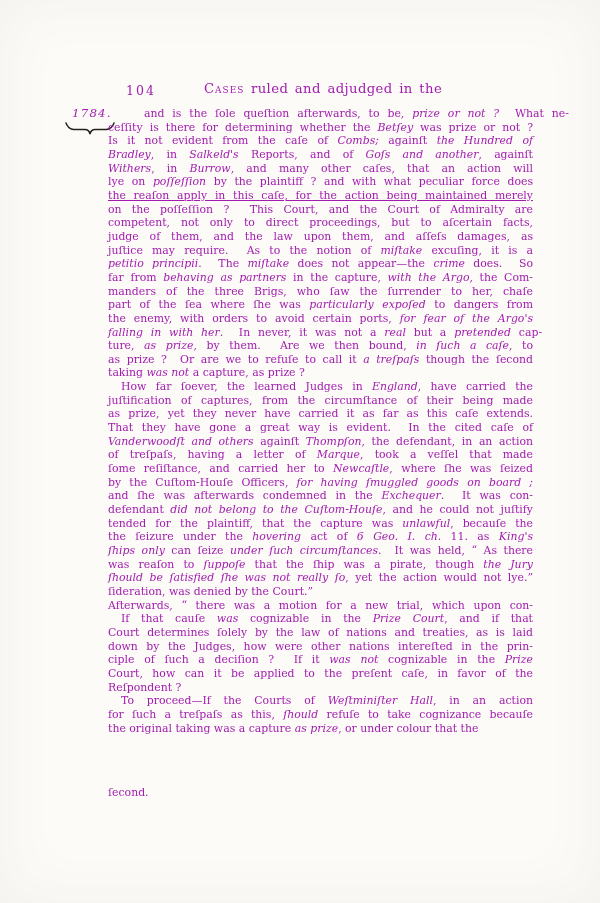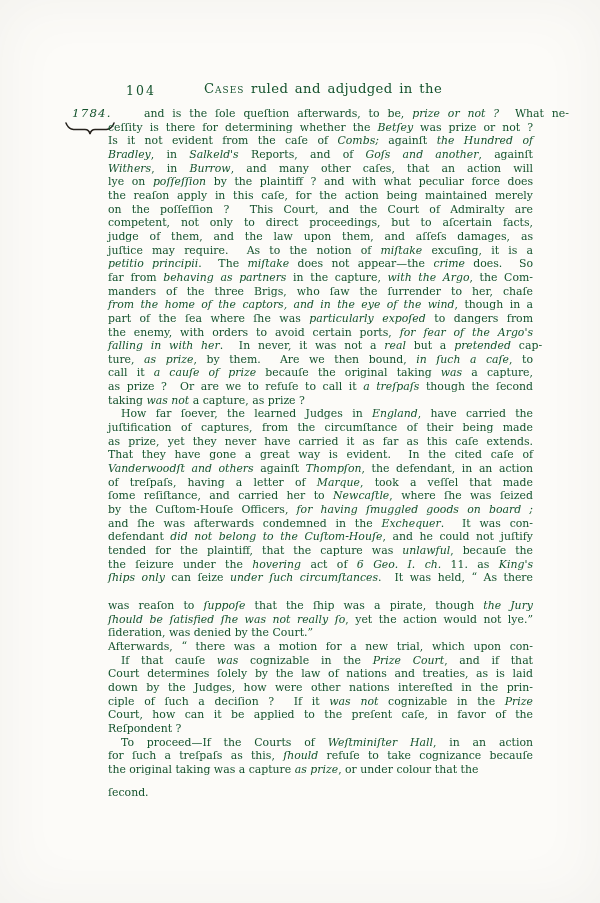--- a/index.html
+++ b/index.html
@@ -2,21 +2,21 @@
 <html><head>
 <meta charset="utf-8">
 <style>
   html,body{margin:0;padding:0;}
   body{width:600px;height:903px;background:#f6f5f2;}
   .page{
     position:relative;width:600px;height:903px;overflow:hidden;
     background:#fcfbf8;
     box-shadow:inset 0 0 60px rgba(90,85,70,0.06);
     font-family:"DejaVu Serif", serif;
-    color:#14532d;
+    color:#a21caf;
   }
   .page-number{
     position:absolute;left:126px;top:83px;
     font-size:12.5px;letter-spacing:2px;
   }
   .running-title{
     position:absolute;left:108px;top:81px;width:430px;
     text-align:center;font-size:13.2px;letter-spacing:0.4px;word-spacing:2px;
   }
   .running-title .sc{font-variant:small-caps;letter-spacing:1px;}
@@ -56,52 +56,50 @@
   </svg>
 
   <div class="body-text">
       <div class="paragraph">
         <div class="line j" style="word-spacing: 4.40737px; margin-left: 36px;"><span><span>and is the ſole queſtion afterwards, to be, </span><span class="it">prize or not ?</span><span>  What ne-</span></span></div>
         <div class="line j" style="word-spacing: 3.56901px;"><span><span>ceſſity is there for determining whether the </span><span class="it">Betſey</span><span> was prize or not ?</span></span></div>
         <div class="line j" style="word-spacing: 5.94792px;"><span><span>Is it not evident from the caſe of </span><span class="it">Combs;</span><span> againſt </span><span class="it">the Hundred of</span></span></div>
         <div class="line j" style="word-spacing: 8.76562px;"><span><span class="it">Bradley</span><span>, in </span><span class="it">Salkeld's</span><span> Reports, and of </span><span class="it">Goſs and another</span><span>, againſt</span></span></div>
         <div class="line j" style="word-spacing: 8.67656px;"><span><span class="it">Withers</span><span>, in </span><span class="it">Burrow</span><span>, and many other caſes, that an action will</span></span></div>
         <div class="line j" style="word-spacing: 4.15234px;"><span><span>lye on </span><span class="it">poſſeſſion</span><span> by the plaintiff ? and with what peculiar force does</span></span></div>
-        <div class="line j" style="word-spacing: 4.27983px;"><span><span>the reaſon apply in this caſe, for the action being maintained merely</span></span></div>
+        <div class="line j" style="word-spacing: 4.27983px; text-decoration: underline;"><span><span>the reaſon apply in this caſe, for the action being maintained merely</span></span></div>
         <div class="line j" style="word-spacing: 6.82292px;"><span><span>on the poſſeſſion ?  This Court, and the Court of Admiralty are</span></span></div>
         <div class="line j" style="word-spacing: 7.43229px;"><span><span>competent, not only to direct proceedings, but to aſcertain facts,</span></span></div>
         <div class="line j" style="word-spacing: 7.3821px;"><span><span>judge of them, and the law upon them, and aſſeſs damages, as</span></span></div>
         <div class="line j" style="word-spacing: 5.71514px;"><span><span>juſtice may require.  As to the notion of </span><span class="it">miſtake</span><span> excuſing, it is a</span></span></div>
         <div class="line j" style="word-spacing: 4.875px;"><span><span class="it">petitio principii</span><span>.  The </span><span class="it">miſtake</span><span> does not appear—the </span><span class="it">crime</span><span> does.  So</span></span></div>
         <div class="line j" style="word-spacing: 3.20182px;"><span><span>far from </span><span class="it">behaving as partners</span><span> in the capture, </span><span class="it">with the Argo</span><span>, the Com-</span></span></div>
         <div class="line j" style="word-spacing: 6.5625px;"><span><span>manders of the three Brigs, who ſaw the ſurrender to her, chaſe</span></span></div>
-        <div class="line j" style="word-spacing: 2.87396px;"><span><span class="it">from the home of the captors, and in the eye of the wind</span><span>, though in a</span></span></div>
         <div class="line j" style="word-spacing: 5.03267px;"><span><span>part of the ſea where ſhe was </span><span class="it">particularly expoſed</span><span> to dangers from</span></span></div>
         <div class="line j" style="word-spacing: 4.46745px;"><span><span>the enemy, with orders to avoid certain ports, </span><span class="it">for fear of the Argo's</span></span></div>
         <div class="line j" style="word-spacing: 4.34583px;"><span><span class="it">falling in with her</span><span>.  In never, it was not a </span><span class="it">real</span><span> but a </span><span class="it">pretended</span><span> cap-</span></span></div>
         <div class="line j" style="word-spacing: 6.08147px;"><span><span>ture, </span><span class="it">as prize</span><span>, by them.  Are we then bound, </span><span class="it">in ſuch a caſe</span><span>, to</span></span></div>
-        <div class="line j" style="word-spacing: 5.67318px;"><span><span>call it </span><span class="it">a cauſe of prize</span><span> becauſe the original taking </span><span class="it">was</span><span> a capture,</span></span></div>
         <div class="line j" style="word-spacing: 3.11133px;"><span><span>as prize ?  Or are we to refuſe to call it </span><span class="it">a treſpaſs</span><span> though the ſecond</span></span></div>
         <div class="line last"><span><span>taking </span><span class="it">was not</span><span> a capture, as prize ?</span></span></div>
       </div>
       <div class="paragraph">
         <div class="line j indent" style="word-spacing: 5.82031px;"><span><span>How far ſoever, the learned Judges in </span><span class="it">England</span><span>, have carried the</span></span></div>
         <div class="line j" style="word-spacing: 5.90451px;"><span><span>juſtification of captures, from the circumſtance of their being made</span></span></div>
         <div class="line j" style="word-spacing: 4.66466px;"><span><span>as prize, yet they never have carried it as far as this caſe extends.</span></span></div>
         <div class="line j" style="word-spacing: 5.19643px;"><span><span>That they have gone a great way is evident.  In the cited caſe of</span></span></div>
         <div class="line j" style="word-spacing: 3.13194px;"><span><span class="it">Vanderwoodſt and others</span><span> againſt </span><span class="it">Thompſon</span><span>, the defendant, in an action</span></span></div>
         <div class="line j" style="word-spacing: 7.70597px;"><span><span>of treſpaſs, having a letter of </span><span class="it">Marque</span><span>, took a veſſel that made</span></span></div>
         <div class="line j" style="word-spacing: 4.98125px;"><span><span>ſome reſiſtance, and carried her to </span><span class="it">Newcaſtle</span><span>, where ſhe was ſeized</span></span></div>
         <div class="line j" style="word-spacing: 4.7375px;"><span><span>by the Cuſtom-Houſe Officers, </span><span class="it">for having ſmuggled goods on board ;</span></span></div>
         <div class="line j" style="word-spacing: 5.36648px;"><span><span>and ſhe was afterwards condemned in the </span><span class="it">Exchequer</span><span>.  It was con-</span></span></div>
         <div class="line j" style="word-spacing: 3.06818px;"><span><span>defendant </span><span class="it">did not belong to the Cuſtom-Houſe</span><span>, and he could not juſtify</span></span></div>
         <div class="line j" style="word-spacing: 5.5625px;"><span><span>tended for the plaintiff, that the capture was </span><span class="it">unlawful</span><span>, becauſe the</span></span></div>
         <div class="line j" style="word-spacing: 5.92668px;"><span><span>the ſeizure under the </span><span class="it">hovering</span><span> act of </span><span class="it">6 Geo. I. ch.</span><span> 11. as </span><span class="it">King's</span></span></div>
         <div class="line j" style="word-spacing: 3.03125px;"><span><span class="it">ſhips only</span><span> can ſeize </span><span class="it">under ſuch circumſtances</span><span>.  It was held, “ As there</span></span></div>
-        <div class="line j" style="word-spacing: 5.65625px; margin-top: 14px;"><span><span>was reaſon to </span><span class="it">ſuppoſe</span><span> that the ſhip was a pirate, though </span><span class="it">the Jury</span></span></div>
+        <div class="line j" style="word-spacing: 5.65625px;"><span><span>was reaſon to </span><span class="it">ſuppoſe</span><span> that the ſhip was a pirate, though </span><span class="it">the Jury</span></span></div>
         <div class="line j" style="word-spacing: 3.03365px;"><span><span class="it">ſhould be ſatisfied ſhe was not really ſo</span><span>, yet the action would not lye.”</span></span></div>
         <div class="line last"><span><span>ſideration, was denied by the Court.”</span></span></div>
         <div class="line j" style="word-spacing: 5.16667px;"><span><span>Afterwards, “ there was a motion for a new trial, which upon con-</span></span></div>
       </div>
       <div class="paragraph">
         <div class="line j indent" style="word-spacing: 8.2571px;"><span><span>If that cauſe </span><span class="it">was</span><span> cognizable in the </span><span class="it">Prize Court</span><span>, and if that</span></span></div>
         <div class="line j" style="word-spacing: 4.18359px;"><span><span>Court determines ſolely by the law of nations and treaties, as is laid</span></span></div>
         <div class="line j" style="word-spacing: 5.03267px;"><span><span>down by the Judges, how were other nations intereſted in the prin-</span></span></div>
         <div class="line j" style="word-spacing: 6.25223px;"><span><span>ciple of ſuch a deciſion ?  If it </span><span class="it">was not</span><span> cognizable in the </span><span class="it">Prize</span></span></div>
         <div class="line j" style="word-spacing: 5.94591px;"><span><span>Court, how can it be applied to the preſent caſe, in favor of the</span></span></div>

